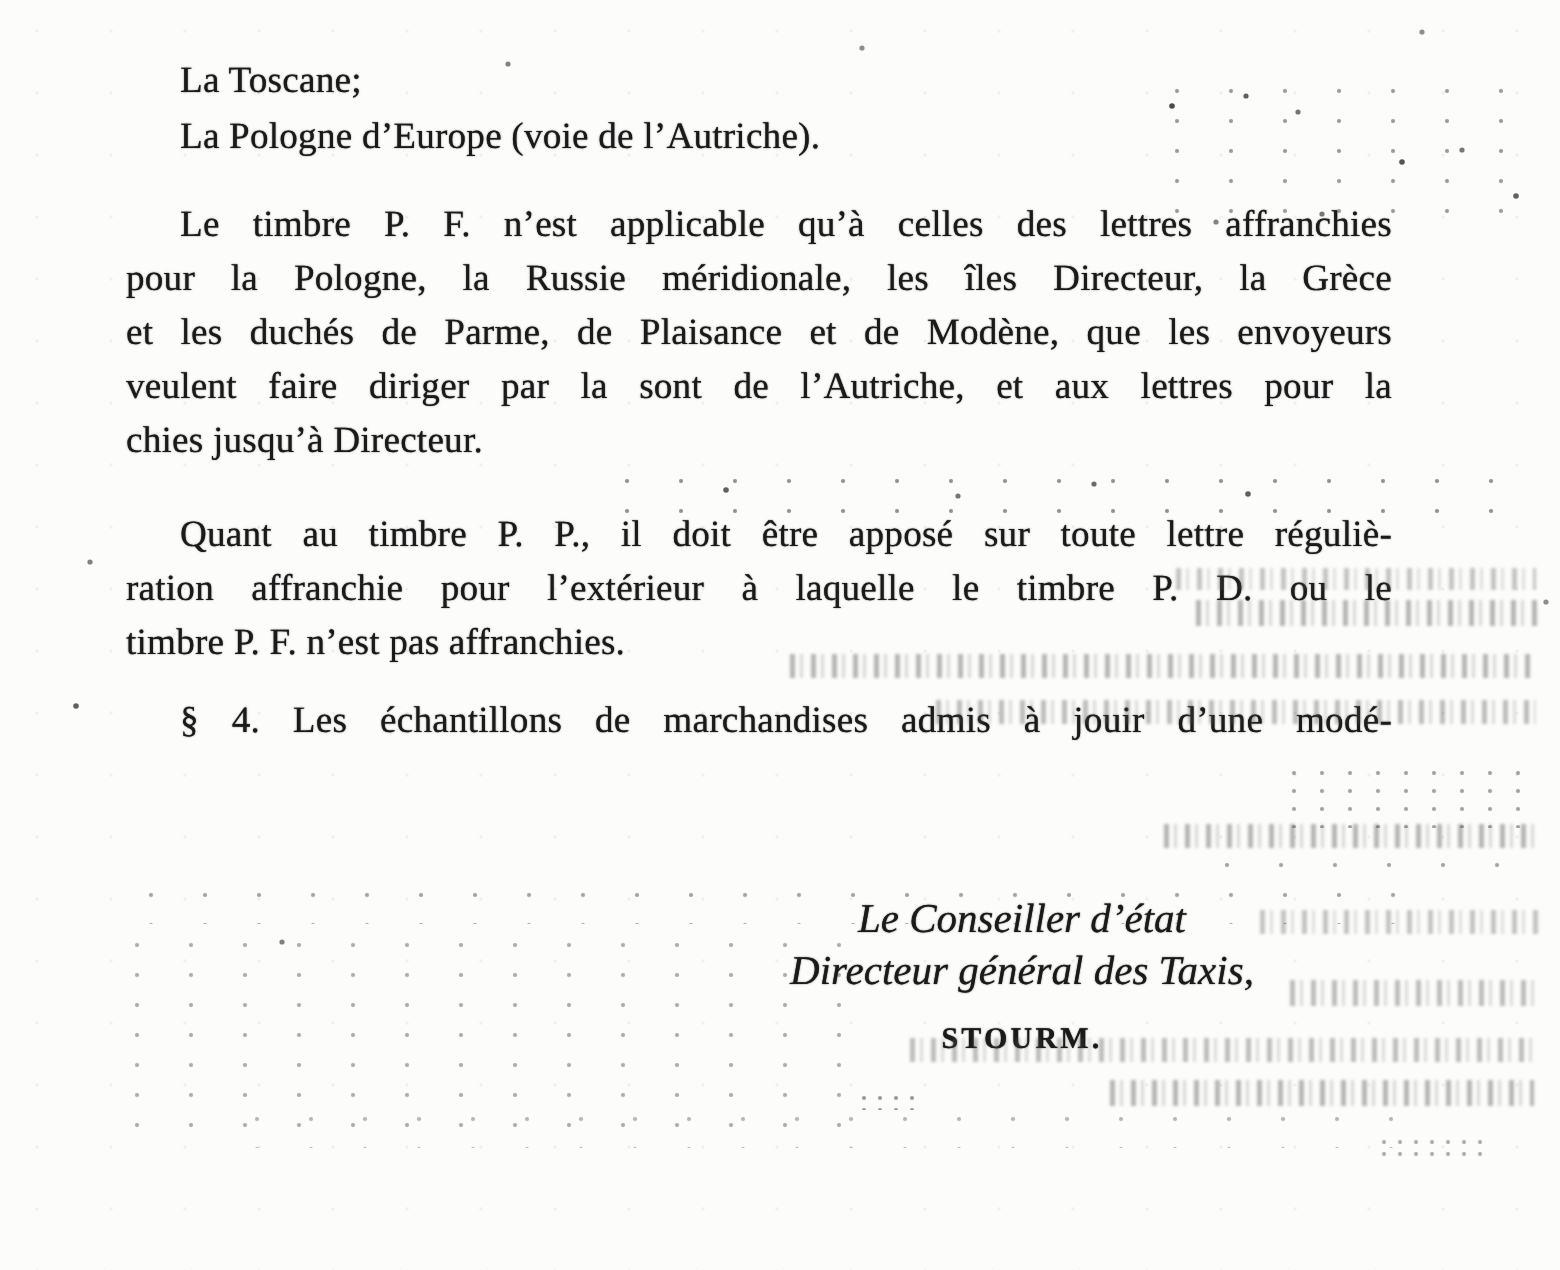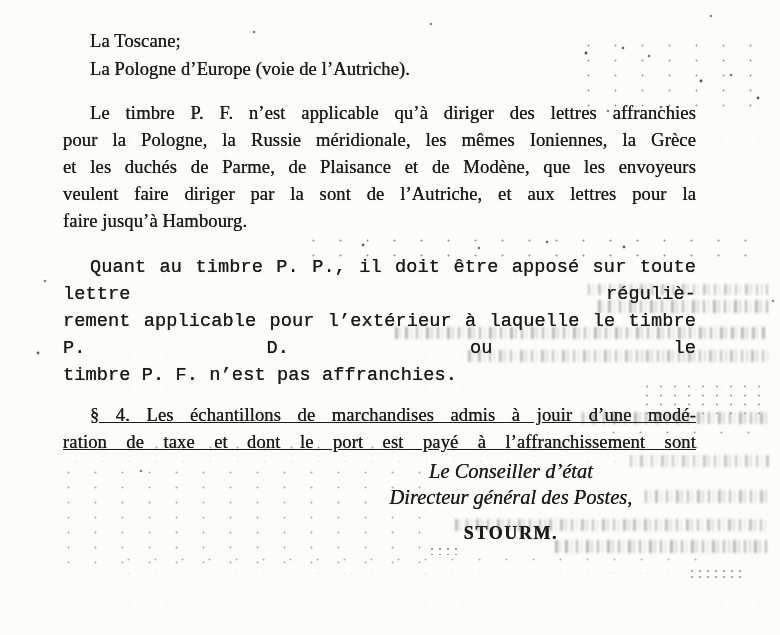--- a/index.html
+++ b/index.html
@@ -21,29 +21,29 @@
     font-size:18.6px;line-height:27px;
     text-align:justify;text-align-last:justify;
     letter-spacing:.1px;
     text-shadow:0 0 .5px rgba(25,25,25,.85), 0 0 1.3px rgba(70,70,70,.28);
     white-space:normal;
   }
   .line.indent{text-indent:27px;}
   .line.last{text-align-last:left;}
   .intro .line{text-align-last:left;text-indent:27px;line-height:28px;}
   .p0{margin-top:16px;}
-  .p1{margin-top:20px;font-family:Liberation Mono, monospace;}
-  .p2{margin-top:12px;text-decoration:underline;}
-  .signature{position:absolute;left:352px;top:458px;width:318px;text-align:center;}
+  .p1{margin-top:20px;}
+  .p2{margin-top:12px;}
+  .signature{position:absolute;left:352px;top:447px;width:318px;text-align:center;}
   .sig-role{
     font-style:italic;font-size:20.5px;line-height:26px;
     text-shadow:0 0 .5px rgba(25,25,25,.85), 0 0 1.3px rgba(70,70,70,.3);
   }
   .sig-name{
-    margin-top:13px;font-size:18px;font-weight:bold;letter-spacing:1.6px;
+    margin-top:13px;font-size:15px;font-weight:bold;letter-spacing:1.6px;
     text-shadow:0 0 .5px rgba(25,25,25,.9), 0 0 1.2px rgba(60,60,60,.3);
   }
   
   .np{position:absolute;pointer-events:none;}
   .np.dots{
     background-image:radial-gradient(circle, rgba(55,55,55,.9) 0 .7px, rgba(55,55,55,0) 1.3px);
     background-size:14px 9px;filter:blur(.35px);
   }
   .np.dots.sparse{background-size:27px 15px;}
   .np.dots.fine{background-size:8px 6px;}
@@ -83,41 +83,40 @@
 
 <div class="page">
 
   <div class="col">
     <div class="intro">
         <div class="line">La Toscane;</div>
         <div class="line">La Pologne d’Europe (voie de l’Autriche).</div>
       </div>
     <div>
         <div class="paragraph p0">
-          <div class="line indent">Le timbre P. F. n’est applicable qu’à diriger des lettres affranchies</div>
-          <div class="line">pour la Pologne, la Russie méridionale, les mêmes Ioniennes, la Grèce</div>
+          <div class="line indent">Le timbre P. F. n’est applicable qu’à celles des lettres affranchies</div>
+          <div class="line">pour la Pologne, la Russie méridionale, les îles Directeur, la Grèce</div>
           <div class="line">et les duchés de Parme, de Plaisance et de Modène, que les envoyeurs</div>
           <div class="line">veulent faire diriger par la sont de l’Autriche, et aux lettres pour la</div>
-          <div class="line last">faire jusqu’à Hambourg.</div>
+          <div class="line last">chies jusqu’à Directeur.</div>
         </div>
         <div class="paragraph p1">
           <div class="line indent">Quant au timbre P. P., il doit être apposé sur toute lettre réguliè-</div>
-          <div class="line">rement applicable pour l’extérieur à laquelle le timbre P. D. ou le</div>
+          <div class="line">ration affranchie pour l’extérieur à laquelle le timbre P. D. ou le</div>
           <div class="line last">timbre P. F. n’est pas affranchies.</div>
         </div>
         <div class="paragraph p2">
           <div class="line indent">§ 4. Les échantillons de marchandises admis à jouir d’une modé-</div>
-          <div class="line">ration de taxe et dont le port est payé à l’affranchissement sont</div>
         </div>
       </div>
   </div>
 
   <div class="signature">
     <div class="sig-role">Le Conseiller d’état</div>
-    <div class="sig-role">Directeur général des Postes,</div>
+    <div class="sig-role">Directeur général des Taxis,</div>
     <div class="sig-name">STOURM.</div>
   </div>
 
   <i class="np dots sparse" style="left:575px;top:38px;width:195px;height:75px;opacity:.55;"></i>
   <i class="np dots sparse" style="left:300px;top:233px;width:465px;height:24px;opacity:.6;"></i>
   <i class="np dash" style="left:588px;top:284px;width:180px;height:11px;opacity:.4;"></i>
   <i class="np dash" style="left:598px;top:300px;width:172px;height:13px;opacity:.5;"></i>
   <i class="np dash" style="left:395px;top:327px;width:372px;height:12px;opacity:.5;"></i>
   <i class="np dash" style="left:468px;top:350px;width:300px;height:12px;opacity:.45;"></i>
   <i class="np dots" style="left:640px;top:382px;width:132px;height:32px;opacity:.5;"></i>

